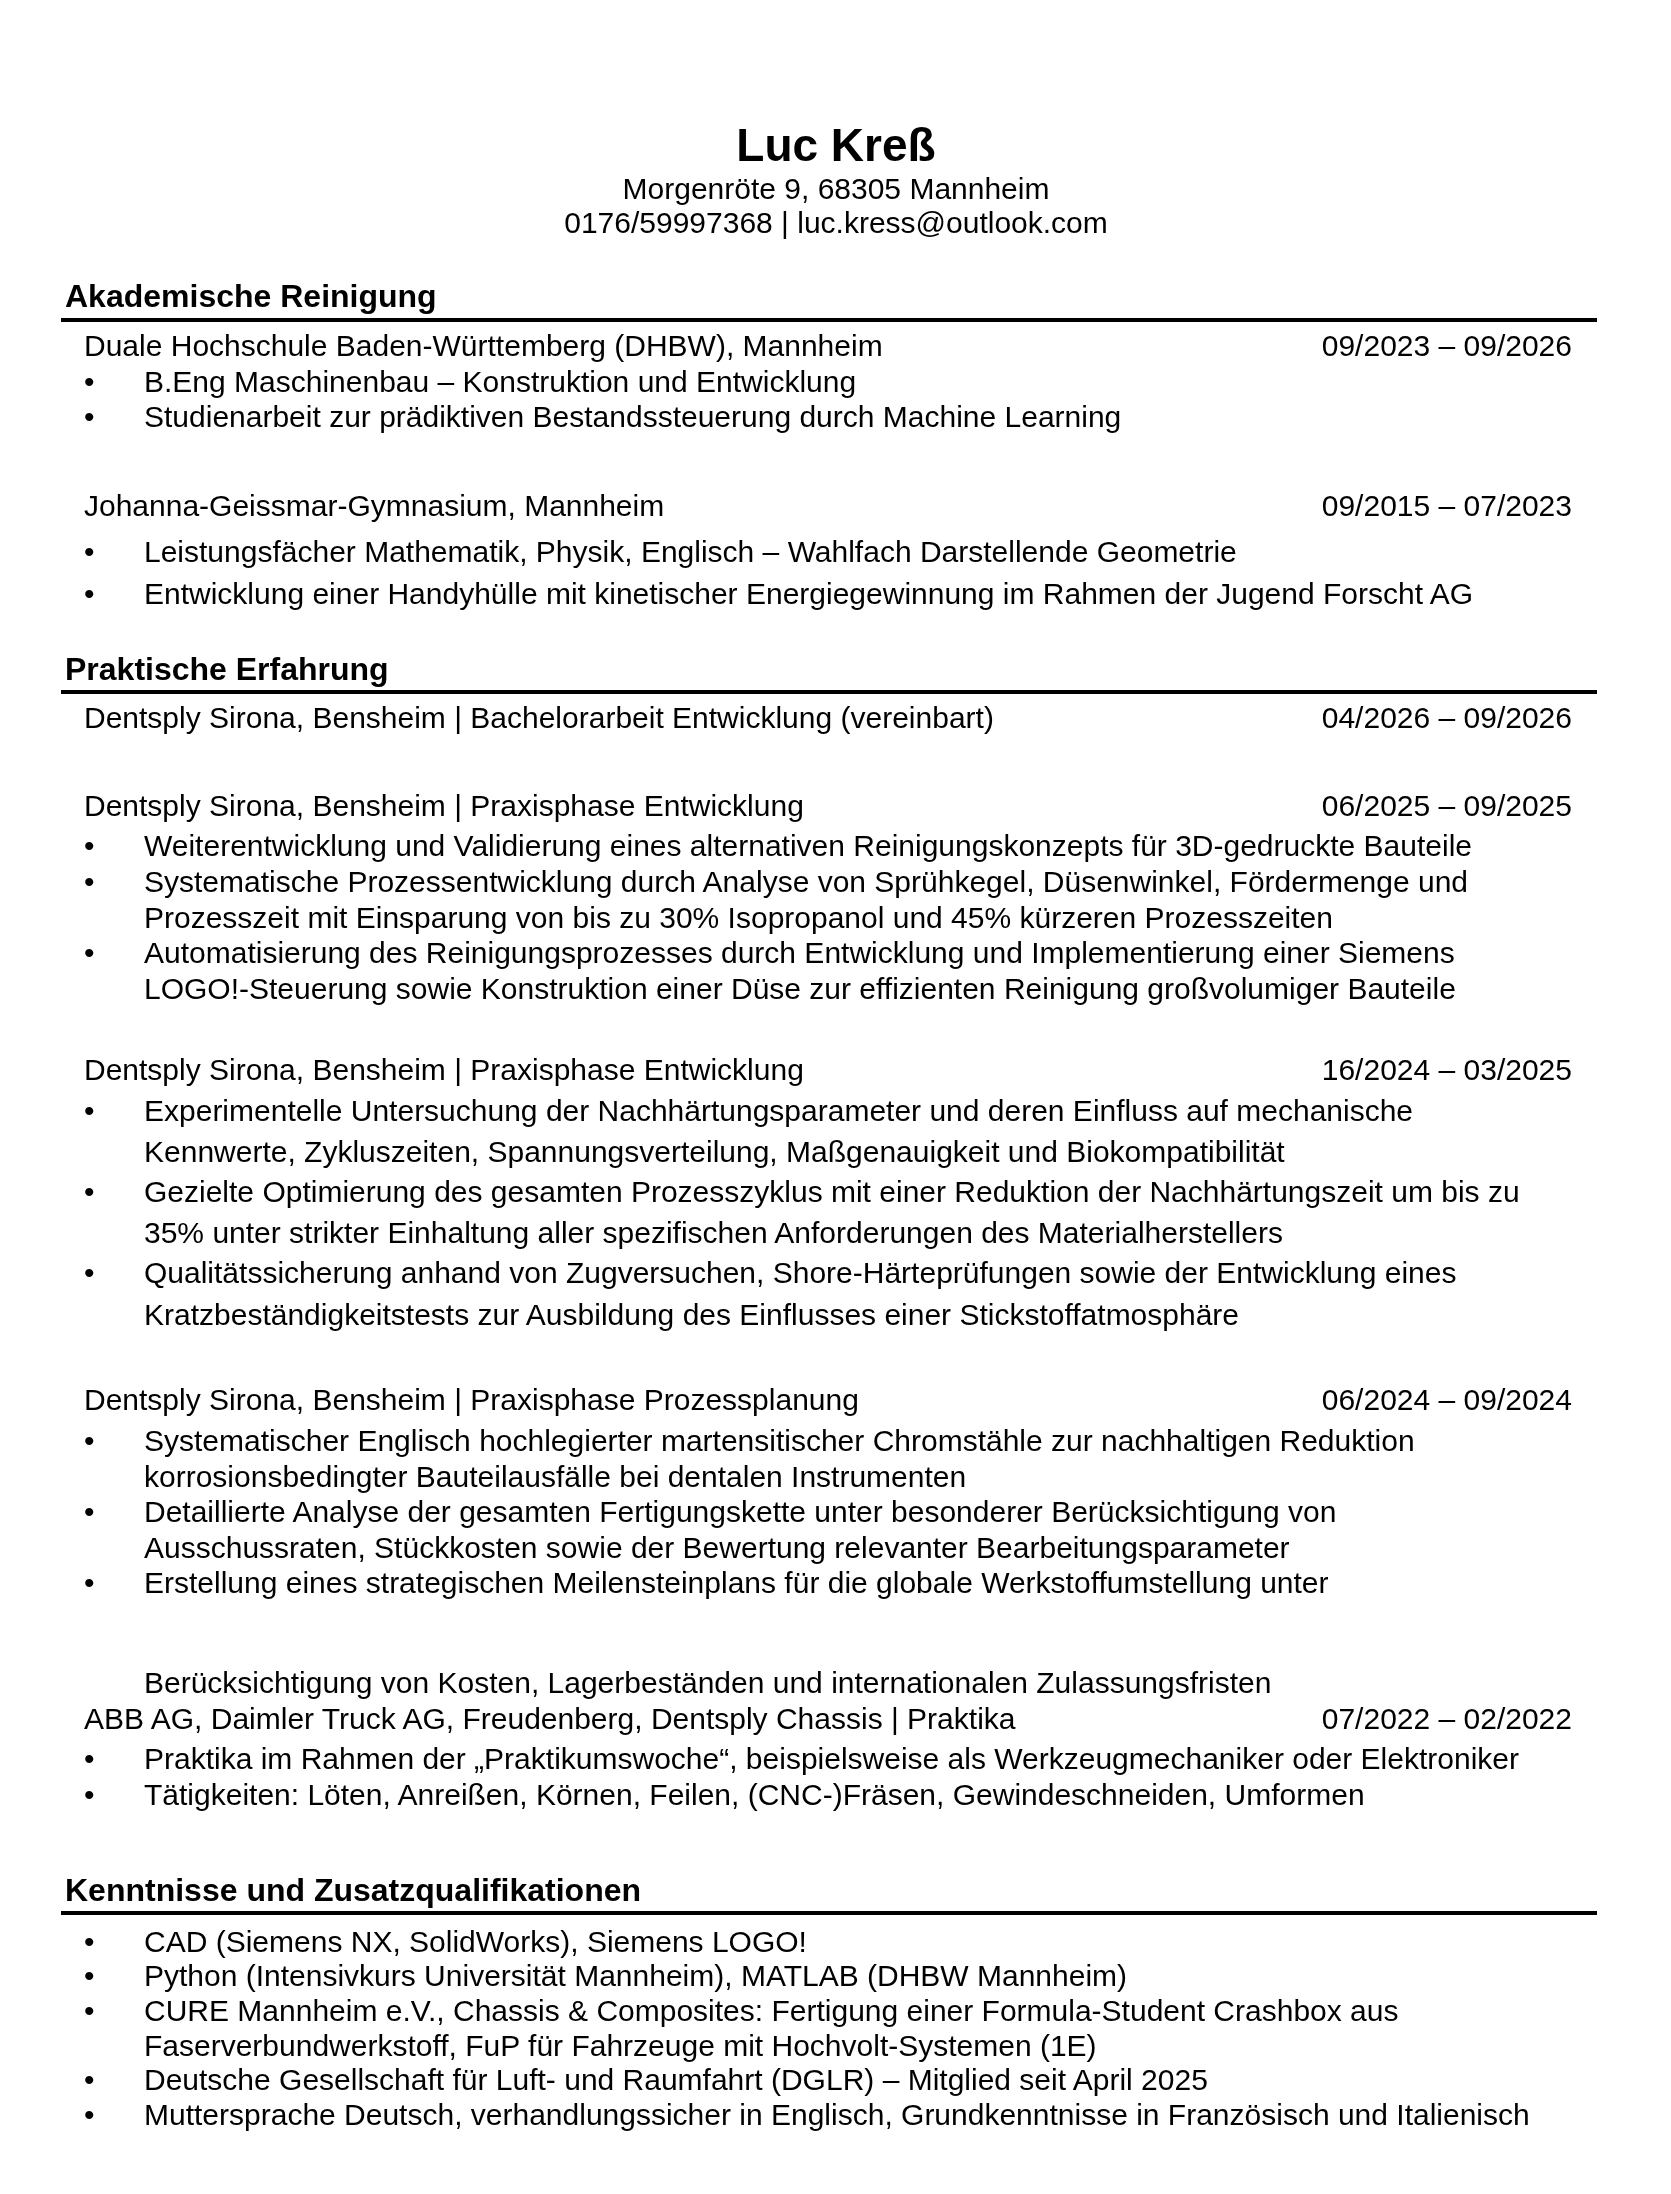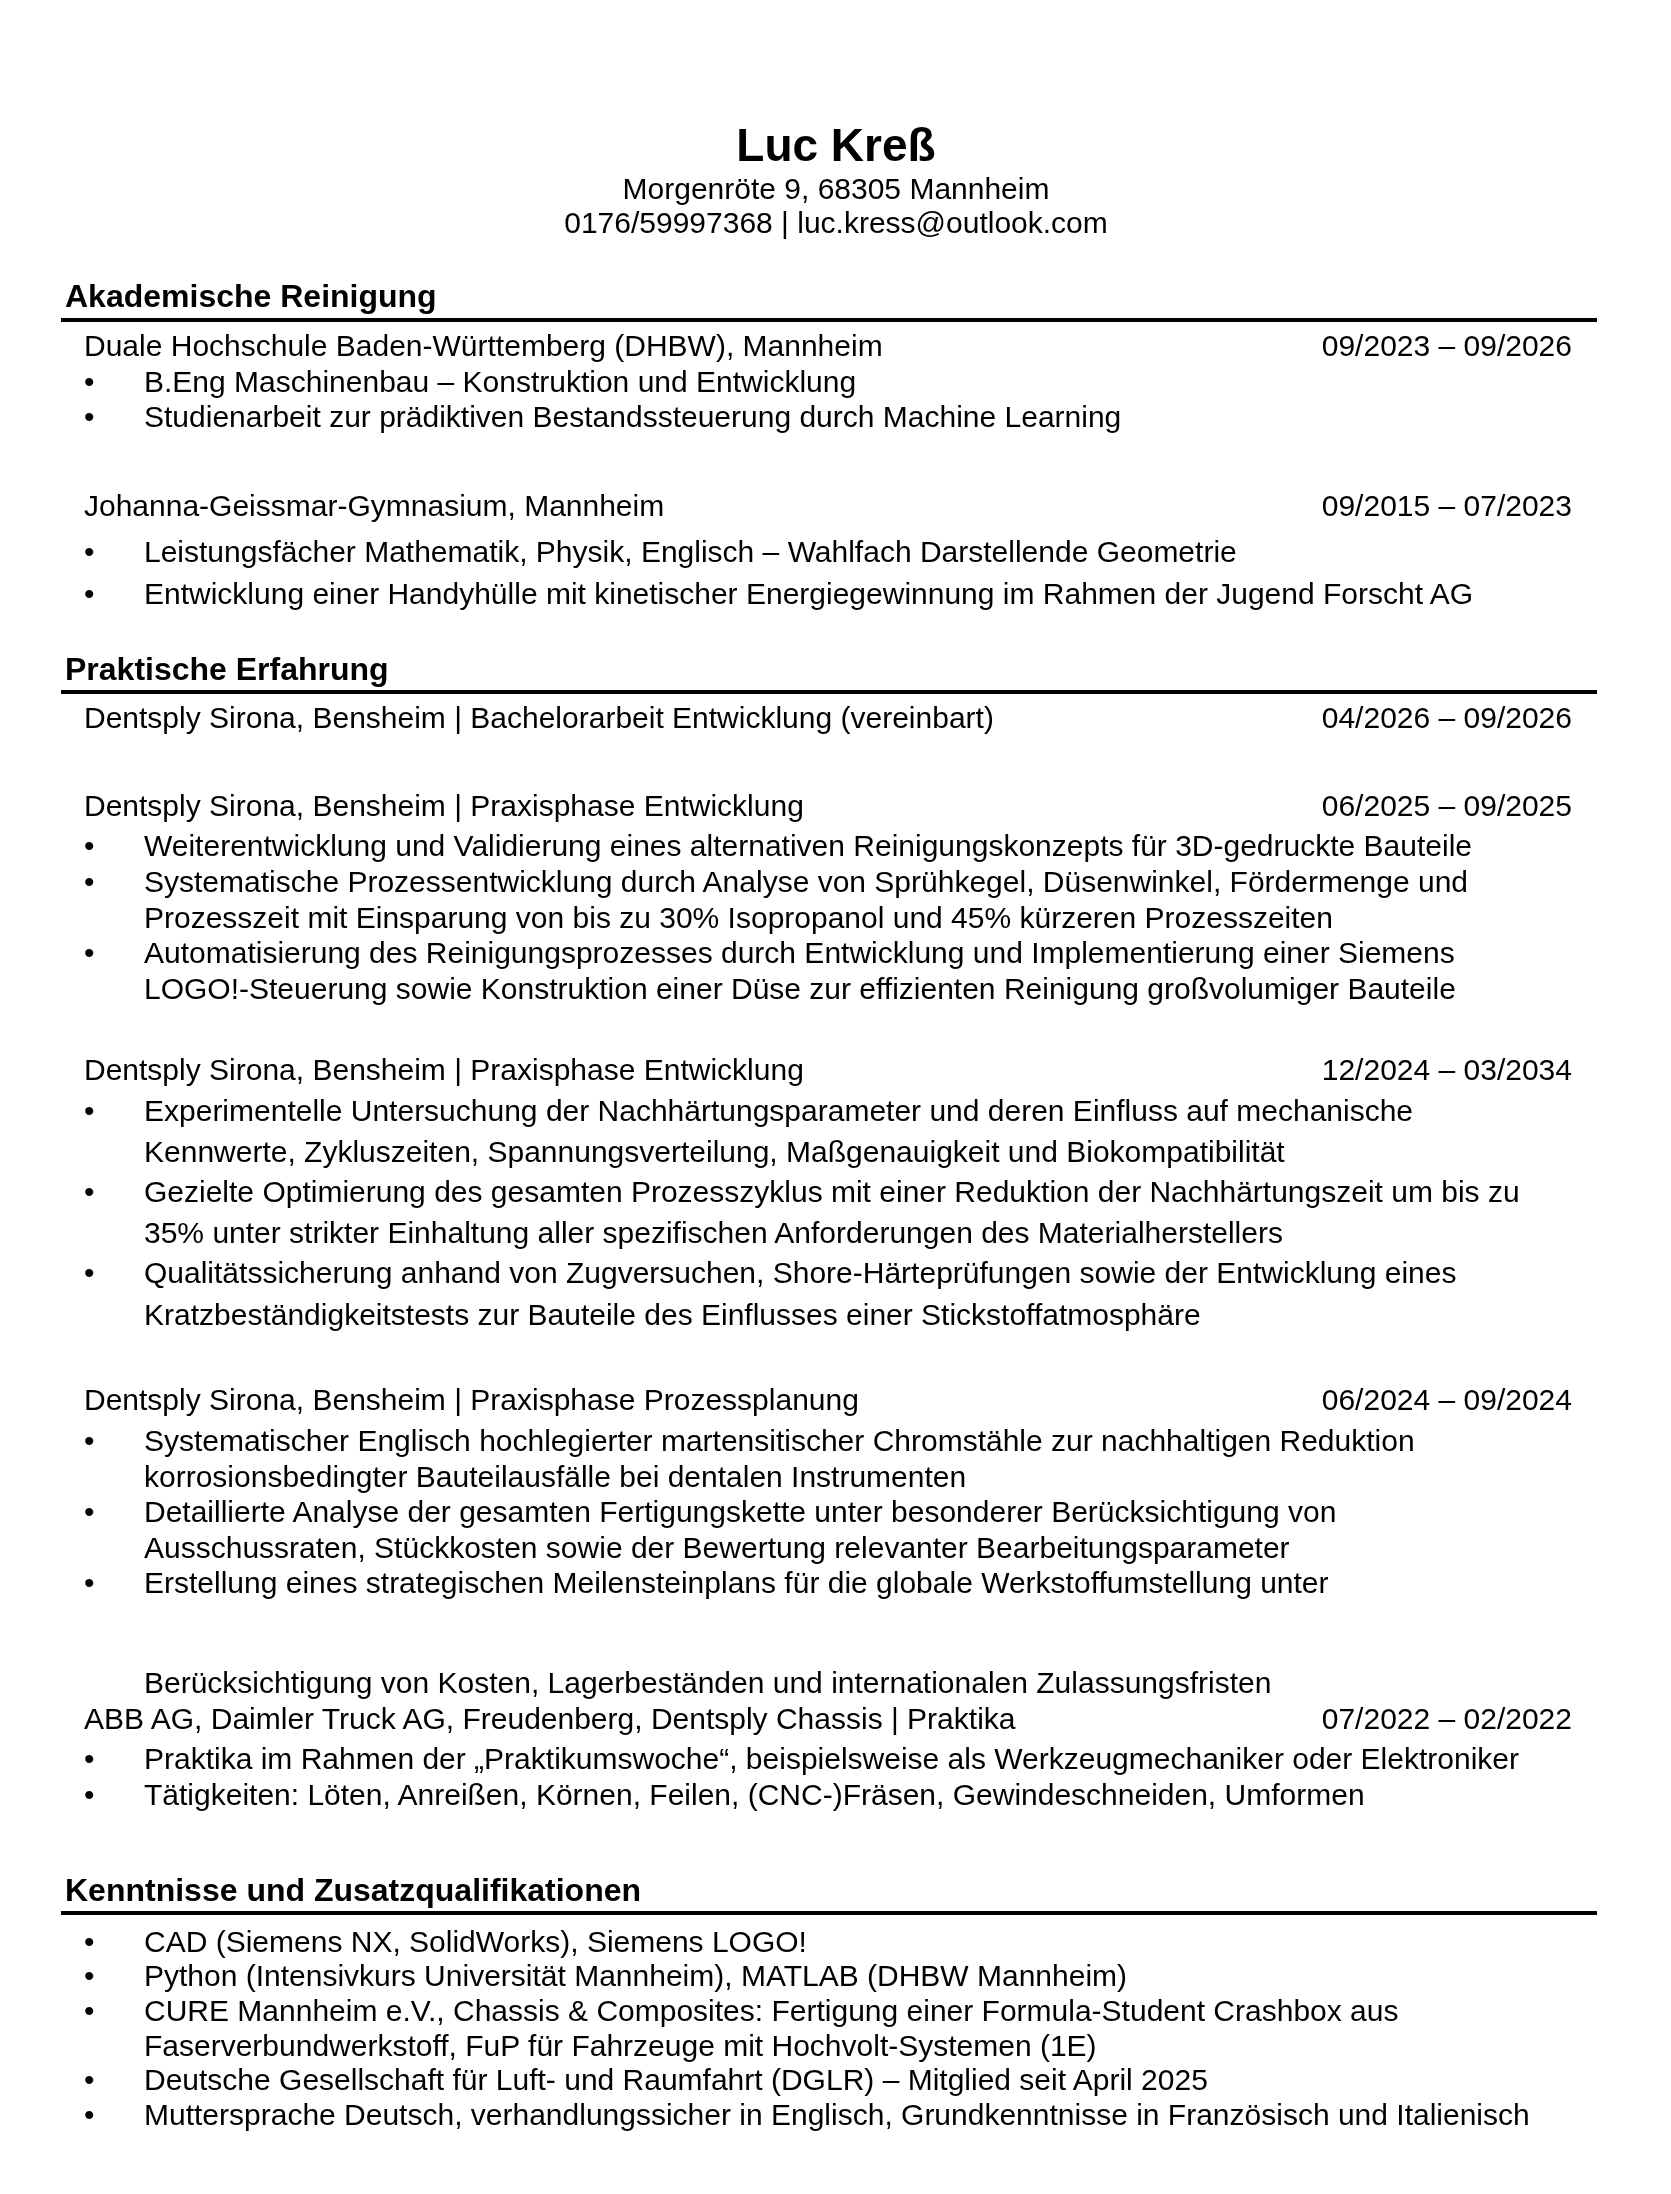--- a/index.html
+++ b/index.html
@@ -61,30 +61,30 @@
     <div class="abs bullet" style="top:867px">•</div>
     <div class="abs btext" style="top:867px">Systematische Prozessentwicklung durch Analyse von Sprühkegel, Düsenwinkel, Fördermenge und</div>
     <div class="abs btext" style="top:903px">Prozesszeit mit Einsparung von bis zu 30% Isopropanol und 45% kürzeren Prozesszeiten</div>
     <div class="abs bullet" style="top:938px">•</div>
     <div class="abs btext" style="top:938px">Automatisierung des Reinigungsprozesses durch Entwicklung und Implementierung einer Siemens</div>
     <div class="abs btext" style="top:974px">LOGO!-Steuerung sowie Konstruktion einer Düse zur effizienten Reinigung großvolumiger Bauteile</div>
   </div>
 
   <div>
     <div class="abs entry" style="top:1055px">Dentsply Sirona, Bensheim | Praxisphase Entwicklung</div>
-    <div class="abs date" style="top:1055px">12/2024 – 03/2034</div>
+    <div class="abs date" style="top:1055px">16/2024 – 03/2025</div>
     <div class="abs bullet" style="top:1096px">•</div>
     <div class="abs btext" style="top:1096px">Experimentelle Untersuchung der Nachhärtungsparameter und deren Einfluss auf mechanische</div>
     <div class="abs btext" style="top:1137px">Kennwerte, Zykluszeiten, Spannungsverteilung, Maßgenauigkeit und Biokompatibilität</div>
     <div class="abs bullet" style="top:1177px">•</div>
     <div class="abs btext" style="top:1177px">Gezielte Optimierung des gesamten Prozesszyklus mit einer Reduktion der Nachhärtungszeit um bis zu</div>
     <div class="abs btext" style="top:1218px">35% unter strikter Einhaltung aller spezifischen Anforderungen des Materialherstellers</div>
     <div class="abs bullet" style="top:1258px">•</div>
     <div class="abs btext" style="top:1258px">Qualitätssicherung anhand von Zugversuchen, Shore-Härteprüfungen sowie der Entwicklung eines</div>
-    <div class="abs btext" style="top:1300px">Kratzbeständigkeitstests zur Bauteile des Einflusses einer Stickstoffatmosphäre</div>
+    <div class="abs btext" style="top:1300px">Kratzbeständigkeitstests zur Ausbildung des Einflusses einer Stickstoffatmosphäre</div>
   </div>
 
   <div>
     <div class="abs entry" style="top:1385px">Dentsply Sirona, Bensheim | Praxisphase Prozessplanung</div>
     <div class="abs date" style="top:1385px">06/2024 – 09/2024</div>
     <div class="abs bullet" style="top:1426px">•</div>
     <div class="abs btext" style="top:1426px">Systematischer Englisch hochlegierter martensitischer Chromstähle zur nachhaltigen Reduktion</div>
     <div class="abs btext" style="top:1462px">korrosionsbedingter Bauteilausfälle bei dentalen Instrumenten</div>
     <div class="abs bullet" style="top:1497px">•</div>
     <div class="abs btext" style="top:1497px">Detaillierte Analyse der gesamten Fertigungskette unter besonderer Berücksichtigung von</div>

